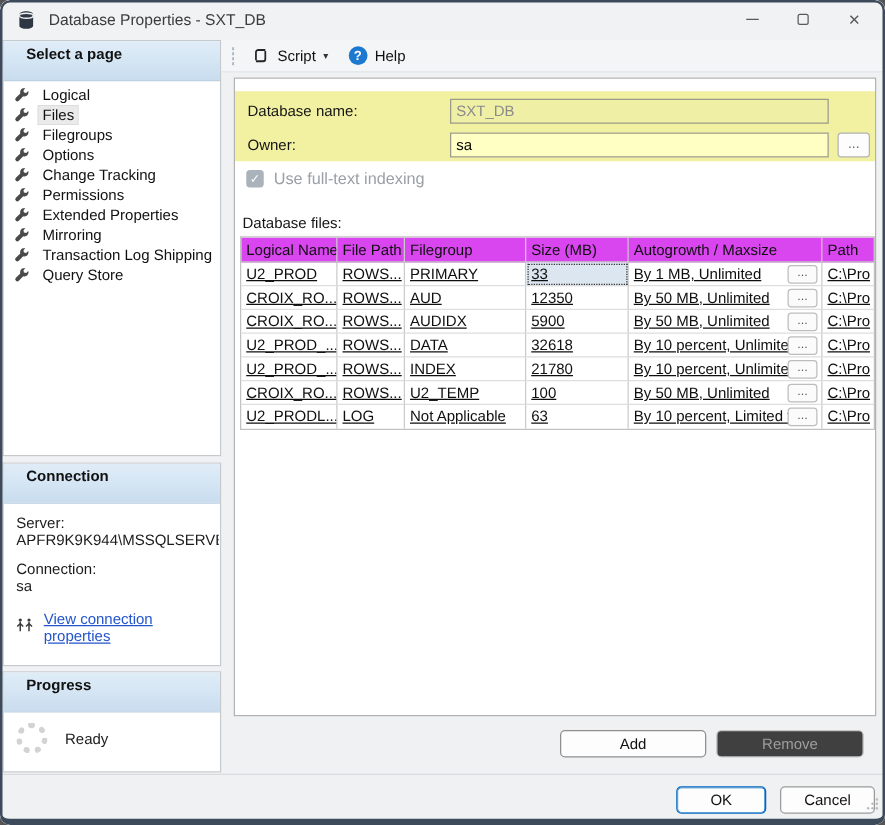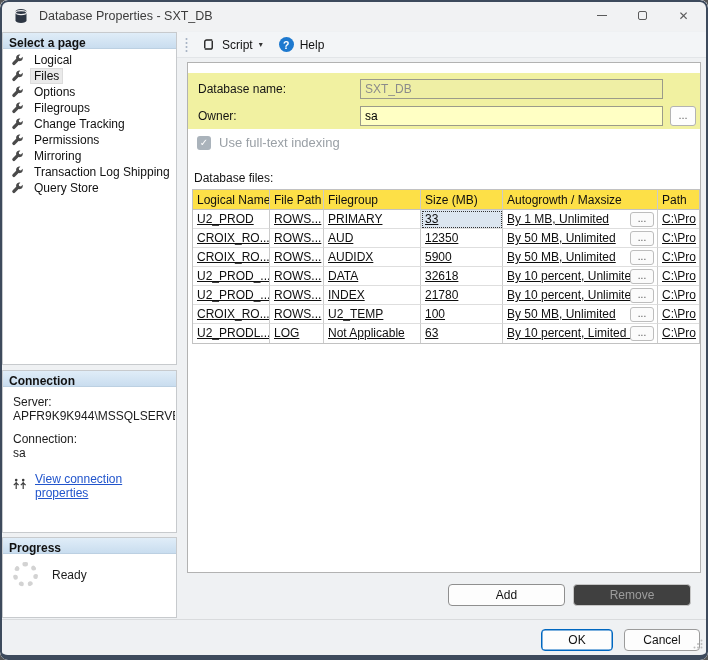--- a/index.html
+++ b/index.html
@@ -15,21 +15,21 @@
   .win-controls { position:absolute; right:4px; top:0; height:31px; display:flex; }
   .win-btn { width:41px; height:31px; display:flex; align-items:center; justify-content:center; color:#5a5a5a; font-size:12px; cursor:default; }
   .glyph-min { width:10px; border-top:1px solid #5a5a5a; display:inline-block; }
   .glyph-max { width:9px; height:9px; border:1px solid #5a5a5a; border-radius:2px; display:inline-block; }
 
   
   .side-panel { position:absolute; left:2px; width:175px; background:#fff; border:1px solid #c7cacd; }
   .panel-select { top:32px; height:333px; }
   .panel-conn { top:370px; height:163px; }
   .panel-prog { top:537px; height:81px; }
-  .panel-header { height:16px; line-height:20px; padding-left:6px; font-size:12px; font-weight:bold; color:#111;
+  .panel-header { height:32px; line-height:20px; padding-left:18px; font-size:12px; font-weight:bold; color:#111;
                   background:linear-gradient(to bottom,#e0edf8,#c9ddef); border-bottom:1px solid #bcd0e2; }
   .page-list { padding-top:3px; }
   .page-item { display:flex; align-items:center; height:16px; padding-left:8px; font-size:12px; color:#111; white-space:nowrap; cursor:default; }
   .page-item .wrench { width:13px; height:13px; margin-right:7px; flex:none; display:flex; align-items:center; }
   .page-item .pi-label { padding:0 3px; line-height:14px; }
   .page-item.selected .pi-label { background:#eaeaea; outline:1px solid #dcdcdc; }
 
   .conn-body { padding:8px 0 0 10px; font-size:12px; color:#1c1c1c; }
   .conn-body .lbl { margin-top:9px; }
   .conn-body .lbl:first-child { margin-top:0; }
@@ -63,21 +63,21 @@
   .browse-btn { position:absolute; left:482px; top:0; width:26px; height:20px; background:#fdfdfd; border:1px solid #b3b3b3; border-radius:3px; font-size:11px; color:#666; line-height:16px; text-align:center; cursor:pointer; }
   .check-row { position:absolute; left:9px; top:72px; display:flex; align-items:center; }
   .checkbox { width:14px; height:14px; border-radius:3px; background:#aab3bb; color:#fff; font-size:10px; display:flex; align-items:center; justify-content:center; }
   .check-label { margin-left:8px; font-size:13px; color:#9aa0a6; }
   .files-label { position:absolute; left:6px; top:108px; font-size:12px; color:#141414; }
 
   
   .grid { position:absolute; left:4px; top:126px; width:508px; border:1px solid #c2c2c2; overflow:hidden; background:#fff; }
   .g-row { display:flex; width:560px; }
   .g-cell { flex:none; font-size:12px; color:#0f0f0f; padding:0 4px; white-space:nowrap; overflow:hidden; border-right:1px solid #cbcbcb; position:relative; }
-  .g-head .g-cell { height:20px; line-height:20px; background:#fde047; border-bottom:1px solid #c2c2c2; }
+  .g-head .g-cell { height:20px; line-height:20px; background:#d946ef; border-bottom:1px solid #c2c2c2; }
   .g-body .g-cell { height:19px; line-height:18px; border-bottom:1px solid #dedede;text-decoration:underline; }
   .g-body .g-row:last-child .g-cell { border-bottom:none; }
   .c0{width:77px;} .c1{width:54px;} .c2{width:97px;} .c3{width:82px;} .c4{width:155px;} .c5{width:95px; border-right:none;}
   .cell-selected { background:#dce6f0; outline:1px dotted #333; outline-offset:-2px; }
   .mini-ellipsis { position:absolute; right:3px; top:2px; width:24px; height:15px; background:#fbfbfb; border:1px solid #bdbdbd; border-radius:3px; font-size:10px; color:#555; line-height:11px; text-align:center; cursor:pointer; }
 
   
   .btn { position:absolute; background:#fdfdfd; border:1px solid #8f8f8f; border-radius:4px; font-size:12px; color:#111; text-align:center; cursor:pointer; font-family:"Liberation Sans", sans-serif; }
   .btn-add { left:448px; top:584px; width:117px; height:22px; }
   .btn-remove { left:573px; top:584px; width:118px; height:22px; border-color:#c6c6c6; color:#9d9d9d; background:#404040; cursor:default; }
@@ -131,45 +131,53 @@
             </svg>
           </span>
           <span class="pi-label">Files</span>
         </div>
         <div class="page-item">
           <span class="wrench">
             <svg width="13" height="13" viewBox="0 0 16 16">
               <path fill="#4a4a4a" d="M14.5 4.7c0 .4-.1.9-.2 1.3-.3 1-1 1.9-2 2.4-.9.5-2 .6-3 .3L5 13a2 2 0 0 1-2.9-2.9l4.3-4.3c-.3-1-.2-2.1.3-3 .5-1 1.4-1.7 2.4-2 .8-.2 1.6-.2 2.4 0L9.6 2.7l.4 2.3 2.3.4 1.9-1.9c.2.4.3.8.3 1.2z"></path>
             </svg>
           </span>
+          <span class="pi-label">Filegroups</span>
+        </div>
+        <div class="page-item">
+          <span class="wrench">
+            <svg width="13" height="13" viewBox="0 0 16 16">
+              <path fill="#4a4a4a" d="M14.5 4.7c0 .4-.1.9-.2 1.3-.3 1-1 1.9-2 2.4-.9.5-2 .6-3 .3L5 13a2 2 0 0 1-2.9-2.9l4.3-4.3c-.3-1-.2-2.1.3-3 .5-1 1.4-1.7 2.4-2 .8-.2 1.6-.2 2.4 0L9.6 2.7l.4 2.3 2.3.4 1.9-1.9c.2.4.3.8.3 1.2z"></path>
+            </svg>
+          </span>
           <span class="pi-label">Options</span>
         </div>
         <div class="page-item">
           <span class="wrench">
             <svg width="13" height="13" viewBox="0 0 16 16">
               <path fill="#4a4a4a" d="M14.5 4.7c0 .4-.1.9-.2 1.3-.3 1-1 1.9-2 2.4-.9.5-2 .6-3 .3L5 13a2 2 0 0 1-2.9-2.9l4.3-4.3c-.3-1-.2-2.1.3-3 .5-1 1.4-1.7 2.4-2 .8-.2 1.6-.2 2.4 0L9.6 2.7l.4 2.3 2.3.4 1.9-1.9c.2.4.3.8.3 1.2z"></path>
             </svg>
           </span>
-          <span class="pi-label">Filegroups</span>
-        </div>
-        <div class="page-item">
-          <span class="wrench">
-            <svg width="13" height="13" viewBox="0 0 16 16">
-              <path fill="#4a4a4a" d="M14.5 4.7c0 .4-.1.9-.2 1.3-.3 1-1 1.9-2 2.4-.9.5-2 .6-3 .3L5 13a2 2 0 0 1-2.9-2.9l4.3-4.3c-.3-1-.2-2.1.3-3 .5-1 1.4-1.7 2.4-2 .8-.2 1.6-.2 2.4 0L9.6 2.7l.4 2.3 2.3.4 1.9-1.9c.2.4.3.8.3 1.2z"></path>
-            </svg>
-          </span>
           <span class="pi-label">Change Tracking</span>
         </div>
         <div class="page-item">
           <span class="wrench">
             <svg width="13" height="13" viewBox="0 0 16 16">
               <path fill="#4a4a4a" d="M14.5 4.7c0 .4-.1.9-.2 1.3-.3 1-1 1.9-2 2.4-.9.5-2 .6-3 .3L5 13a2 2 0 0 1-2.9-2.9l4.3-4.3c-.3-1-.2-2.1.3-3 .5-1 1.4-1.7 2.4-2 .8-.2 1.6-.2 2.4 0L9.6 2.7l.4 2.3 2.3.4 1.9-1.9c.2.4.3.8.3 1.2z"></path>
             </svg>
           </span>
           <span class="pi-label">Permissions</span>
+        </div>
+        <div class="page-item">
+          <span class="wrench">
+            <svg width="13" height="13" viewBox="0 0 16 16">
+              <path fill="#4a4a4a" d="M14.5 4.7c0 .4-.1.9-.2 1.3-.3 1-1 1.9-2 2.4-.9.5-2 .6-3 .3L5 13a2 2 0 0 1-2.9-2.9l4.3-4.3c-.3-1-.2-2.1.3-3 .5-1 1.4-1.7 2.4-2 .8-.2 1.6-.2 2.4 0L9.6 2.7l.4 2.3 2.3.4 1.9-1.9c.2.4.3.8.3 1.2z"></path>
+            </svg>
+          </span>
+          <span class="pi-label">Extended Properties</span>
         </div>
         <div class="page-item">
           <span class="wrench">
             <svg width="13" height="13" viewBox="0 0 16 16">
               <path fill="#4a4a4a" d="M14.5 4.7c0 .4-.1.9-.2 1.3-.3 1-1 1.9-2 2.4-.9.5-2 .6-3 .3L5 13a2 2 0 0 1-2.9-2.9l4.3-4.3c-.3-1-.2-2.1.3-3 .5-1 1.4-1.7 2.4-2 .8-.2 1.6-.2 2.4 0L9.6 2.7l.4 2.3 2.3.4 1.9-1.9c.2.4.3.8.3 1.2z"></path>
             </svg>
           </span>
           <span class="pi-label">Mirroring</span>
         </div>
         <div class="page-item">

